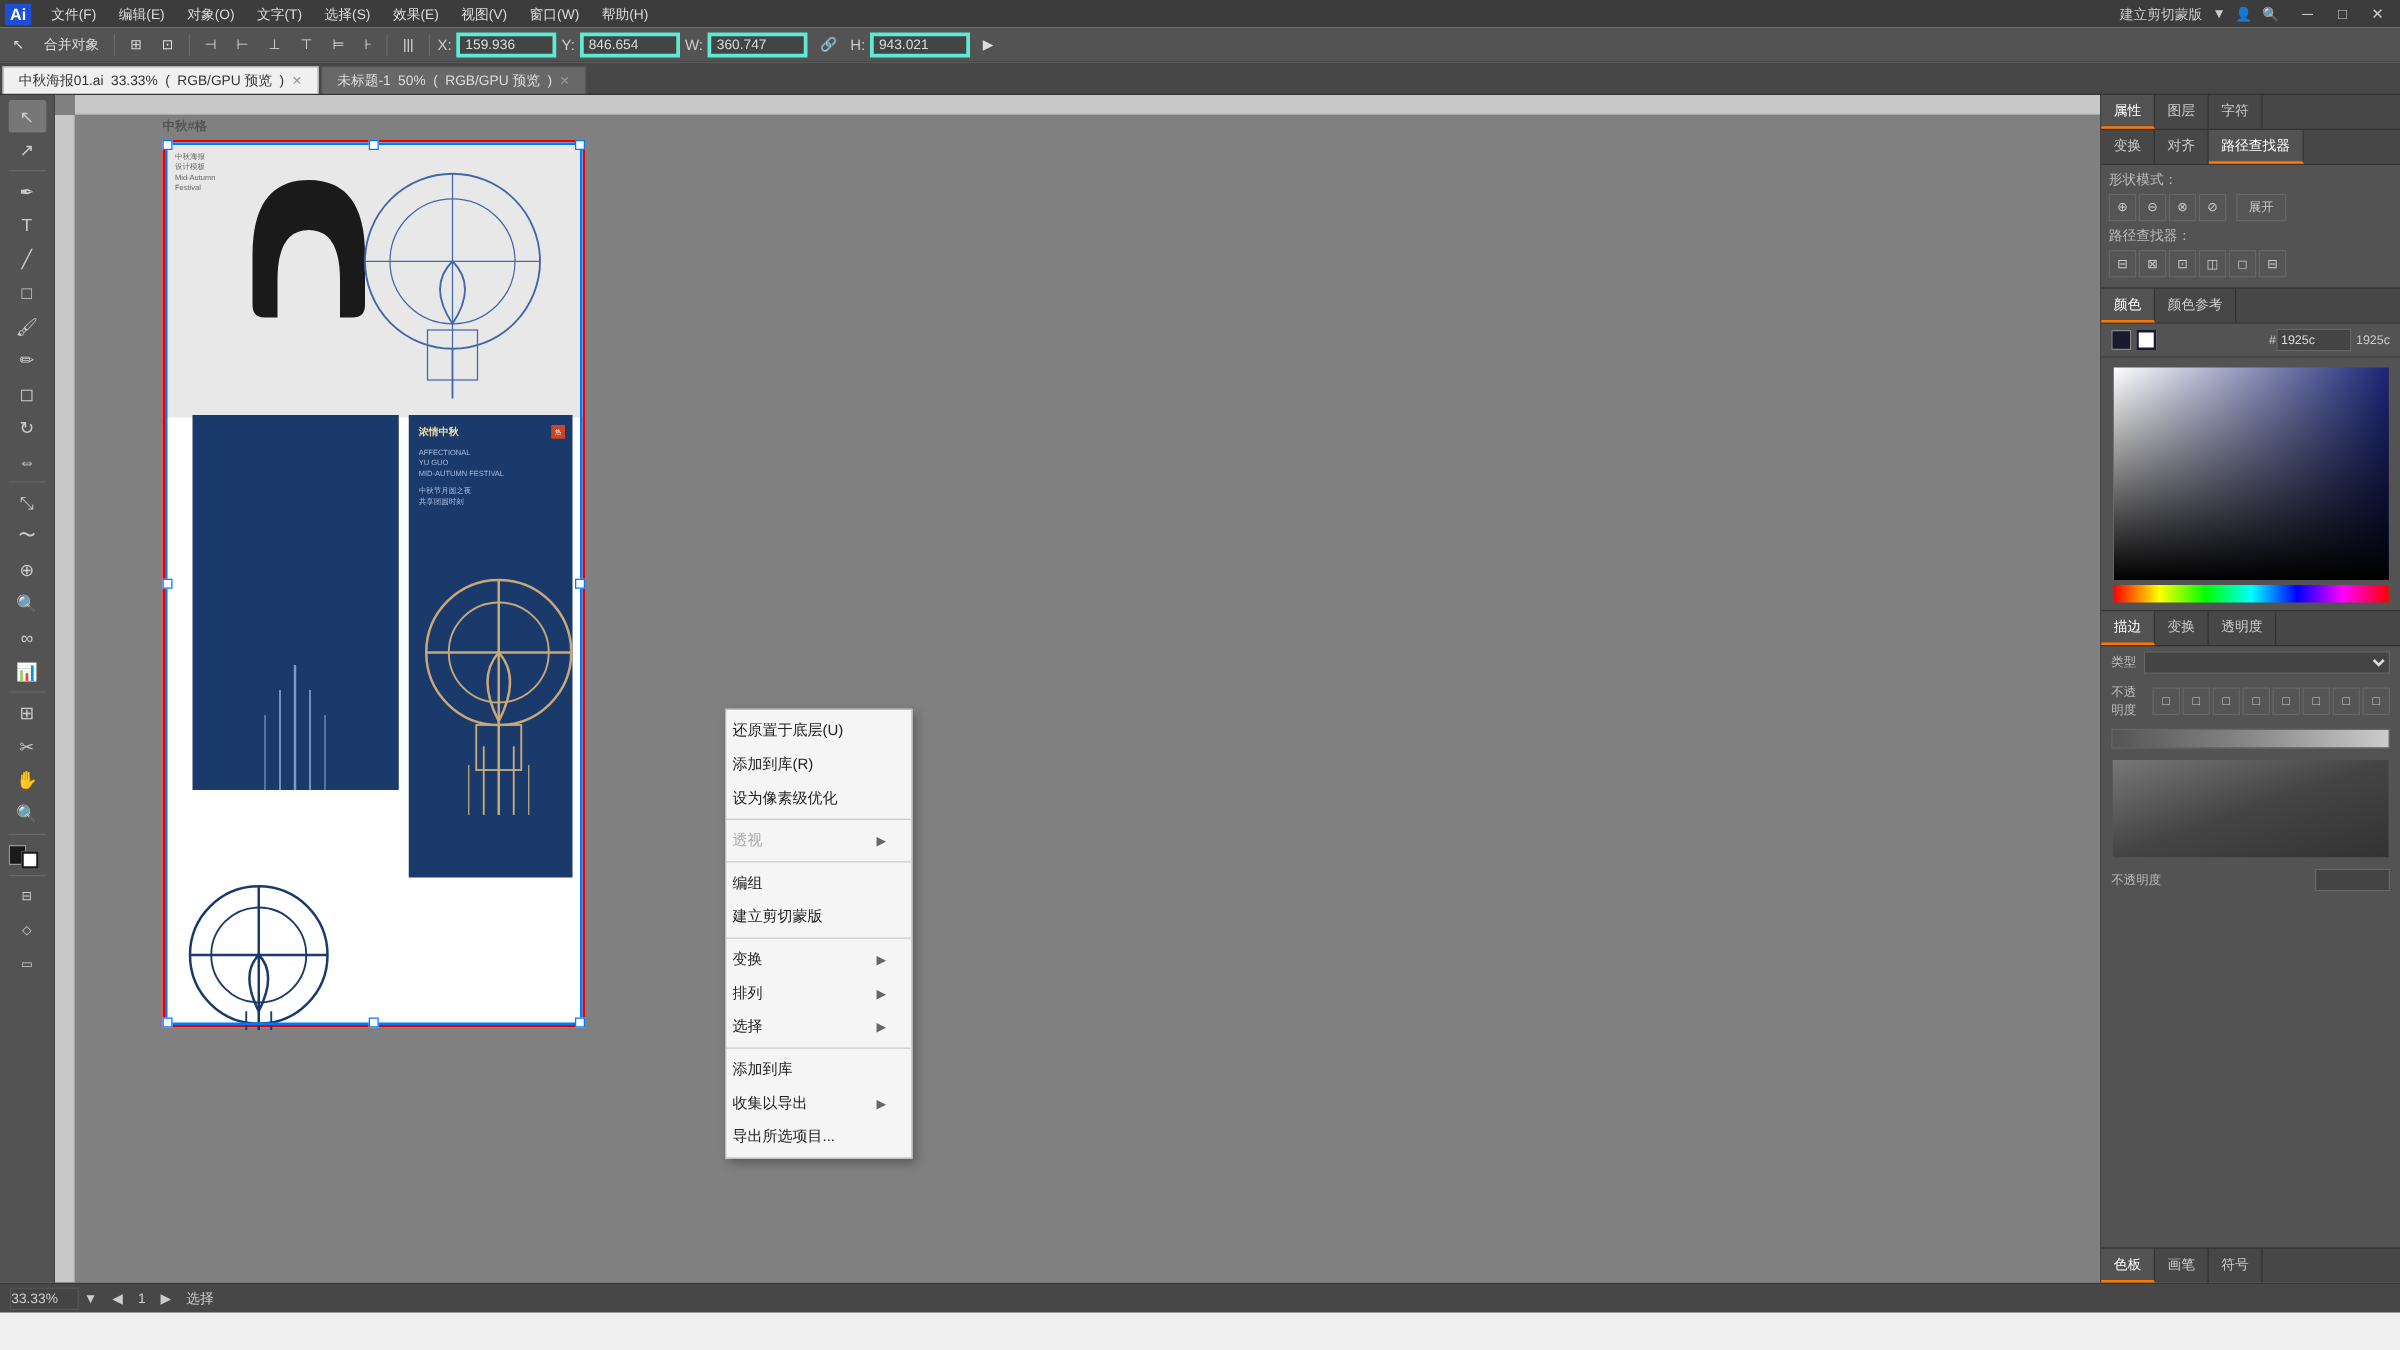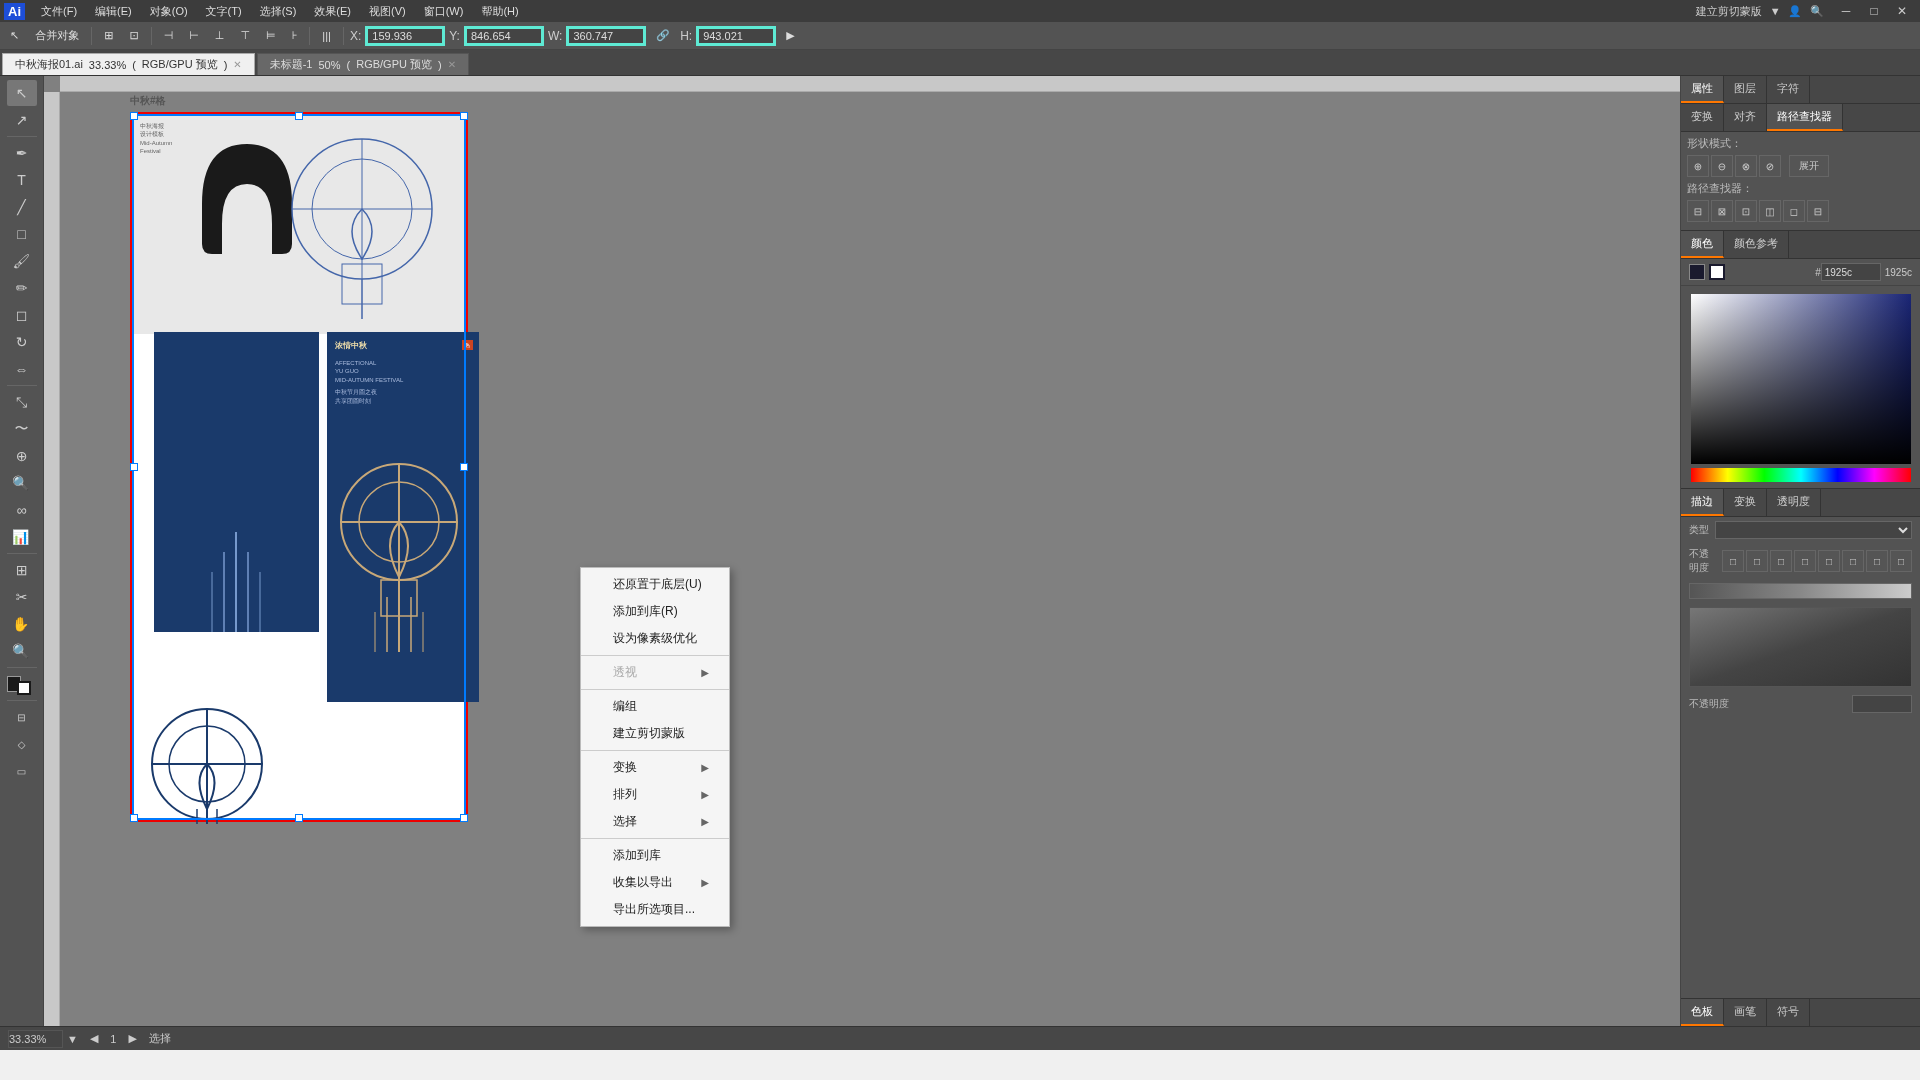--- a/index.html
+++ b/index.html
@@ -263,21 +263,21 @@
       top: 475px;
       left: 520px;
       background: #f5f5f5;
       border: 1px solid #bbb;
       box-shadow: 3px 3px 8px rgba(0,0,0,0.3);
       min-width: 150px;
       z-index: 100;
       padding: 3px 0;
     }
     .ctx-item {
-      padding: 5px 20px 5px 32px;
+      padding: 5px 20px 5px 5px;
       cursor: pointer;
       color: #222;
       font-size: 12px;
       display: flex;
       align-items: center;
       justify-content: space-between;
       white-space: nowrap;
     }
     .ctx-item.disabled { color: #aaa; cursor: default; }
     .ctx-separator {
@@ -556,21 +556,21 @@
             
             <svg width="165" height="300" viewBox="0 0 165 300">
               <line x1="82" y1="200" x2="82" y2="300" stroke="#7799cc" stroke-width="2"></line>
               <line x1="70" y1="220" x2="70" y2="300" stroke="#7799cc" stroke-width="1.5"></line>
               <line x1="94" y1="220" x2="94" y2="300" stroke="#7799cc" stroke-width="1.5"></line>
               <line x1="58" y1="240" x2="58" y2="300" stroke="#7799cc" stroke-width="1"></line>
               <line x1="106" y1="240" x2="106" y2="300" stroke="#7799cc" stroke-width="1"></line>
             </svg>
           </div>
 
-          <div style="position:absolute;top:218px;left:195px;width:152px;height:370px;background:#1a3a6b;">
+          <div style="position:absolute;top:218px;left:195px;width:131px;height:370px;background:#1a3a6b;">
             <div style="padding:8px;color:#eeddaa;font-size:8px;font-weight:bold;">浓情中秋</div>
             <div style="padding:0 8px;color:#aabbdd;font-size:6px;line-height:1.4;">
               AFFECTIONAL<br>YU GUO<br>MID-AUTUMN FESTIVAL
             </div>
             <div style="padding:0 8px;color:#aabbdd;font-size:6px;margin-top:4px;">
               中秋节月圆之夜<br>共享团圆时刻
             </div>
 
             <svg style="position:absolute;top:50px;left:10px;" width="125" height="280" viewBox="0 0 125 280">
               <circle cx="62" cy="140" r="58" fill="none" stroke="#c8a878" stroke-width="2"></circle>

